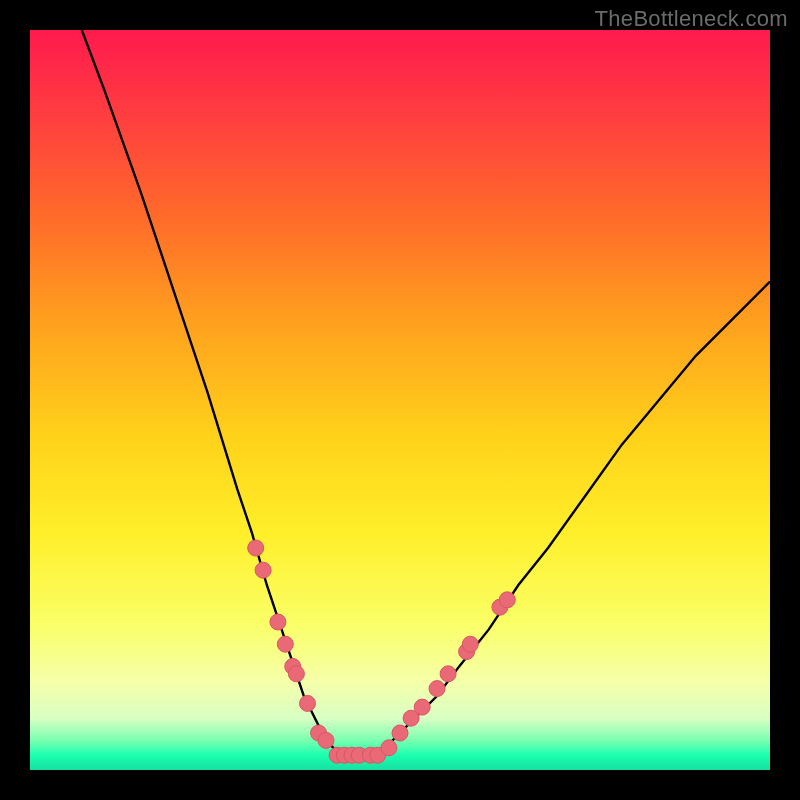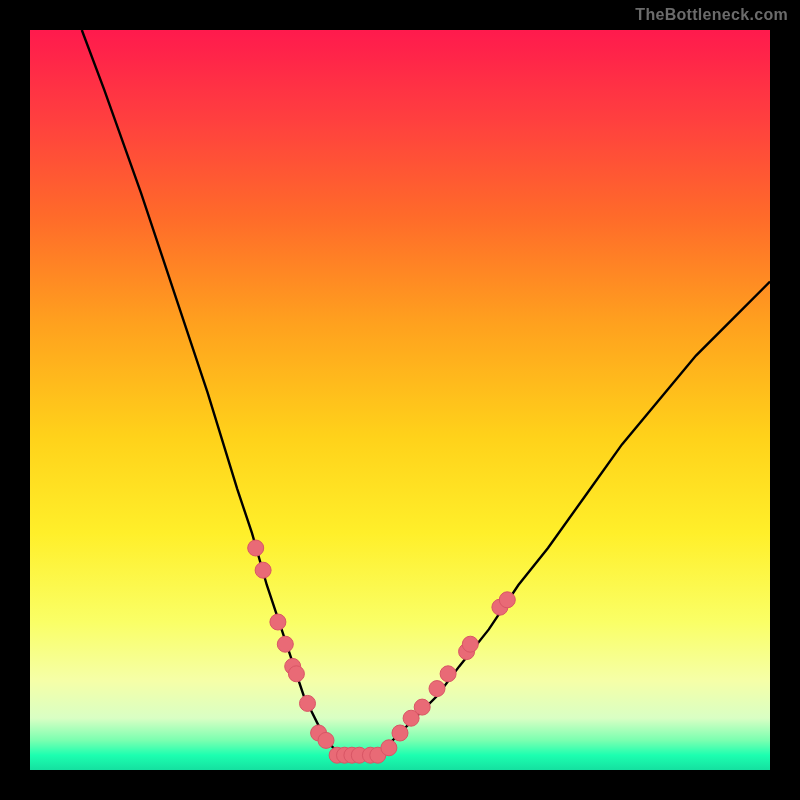--- a/index.html
+++ b/index.html
@@ -42,22 +42,22 @@
     left: 0;
     top: 0;
     width: 740px;
     height: 740px;
   }
   .watermark {
     position: absolute;
     top: 6px;
     right: 12px;
     color: #6b6b6b;
-    font-size: 16px;
-    font-weight: 700;
+    font-size: 22px;
+    font-weight: 400;
     letter-spacing: 0.3px;
     user-select: none;
   }
 </style>
 </head>
 <body>
 
 <div class="chart-root">
   <div class="plot-area">
     <svg class="svg-layer" viewBox="0 0 740 740" preserveAspectRatio="none">

